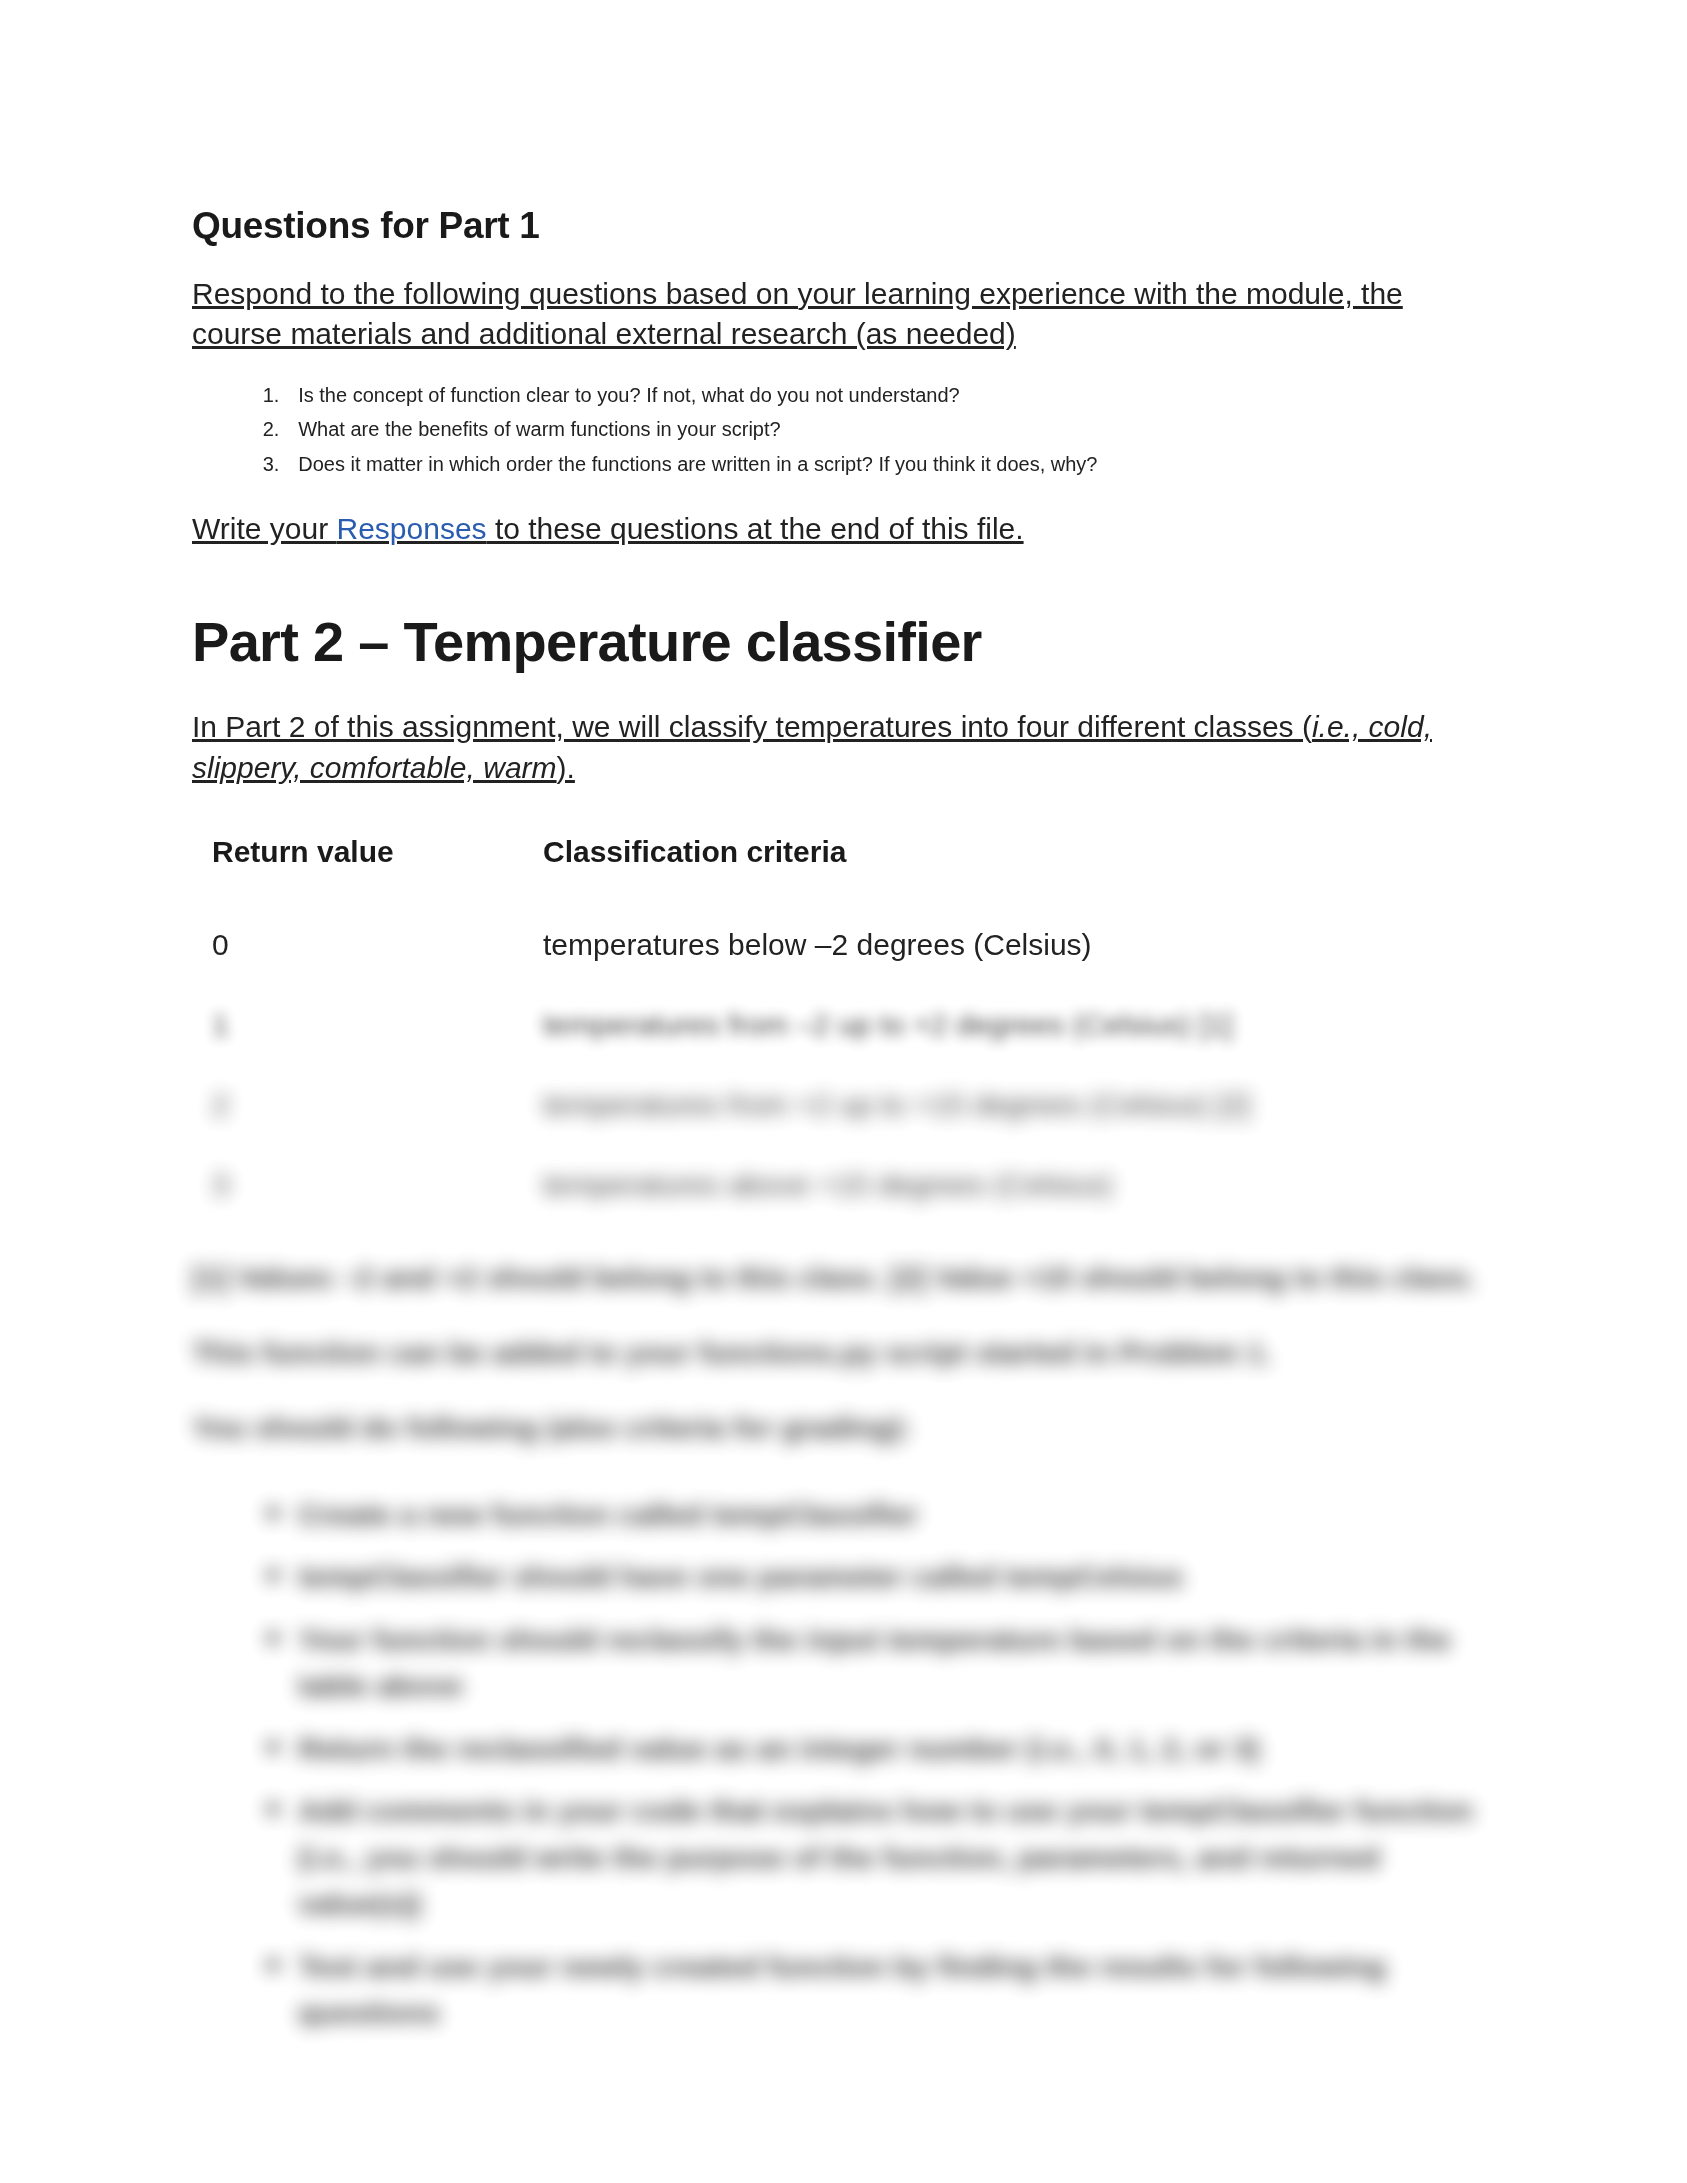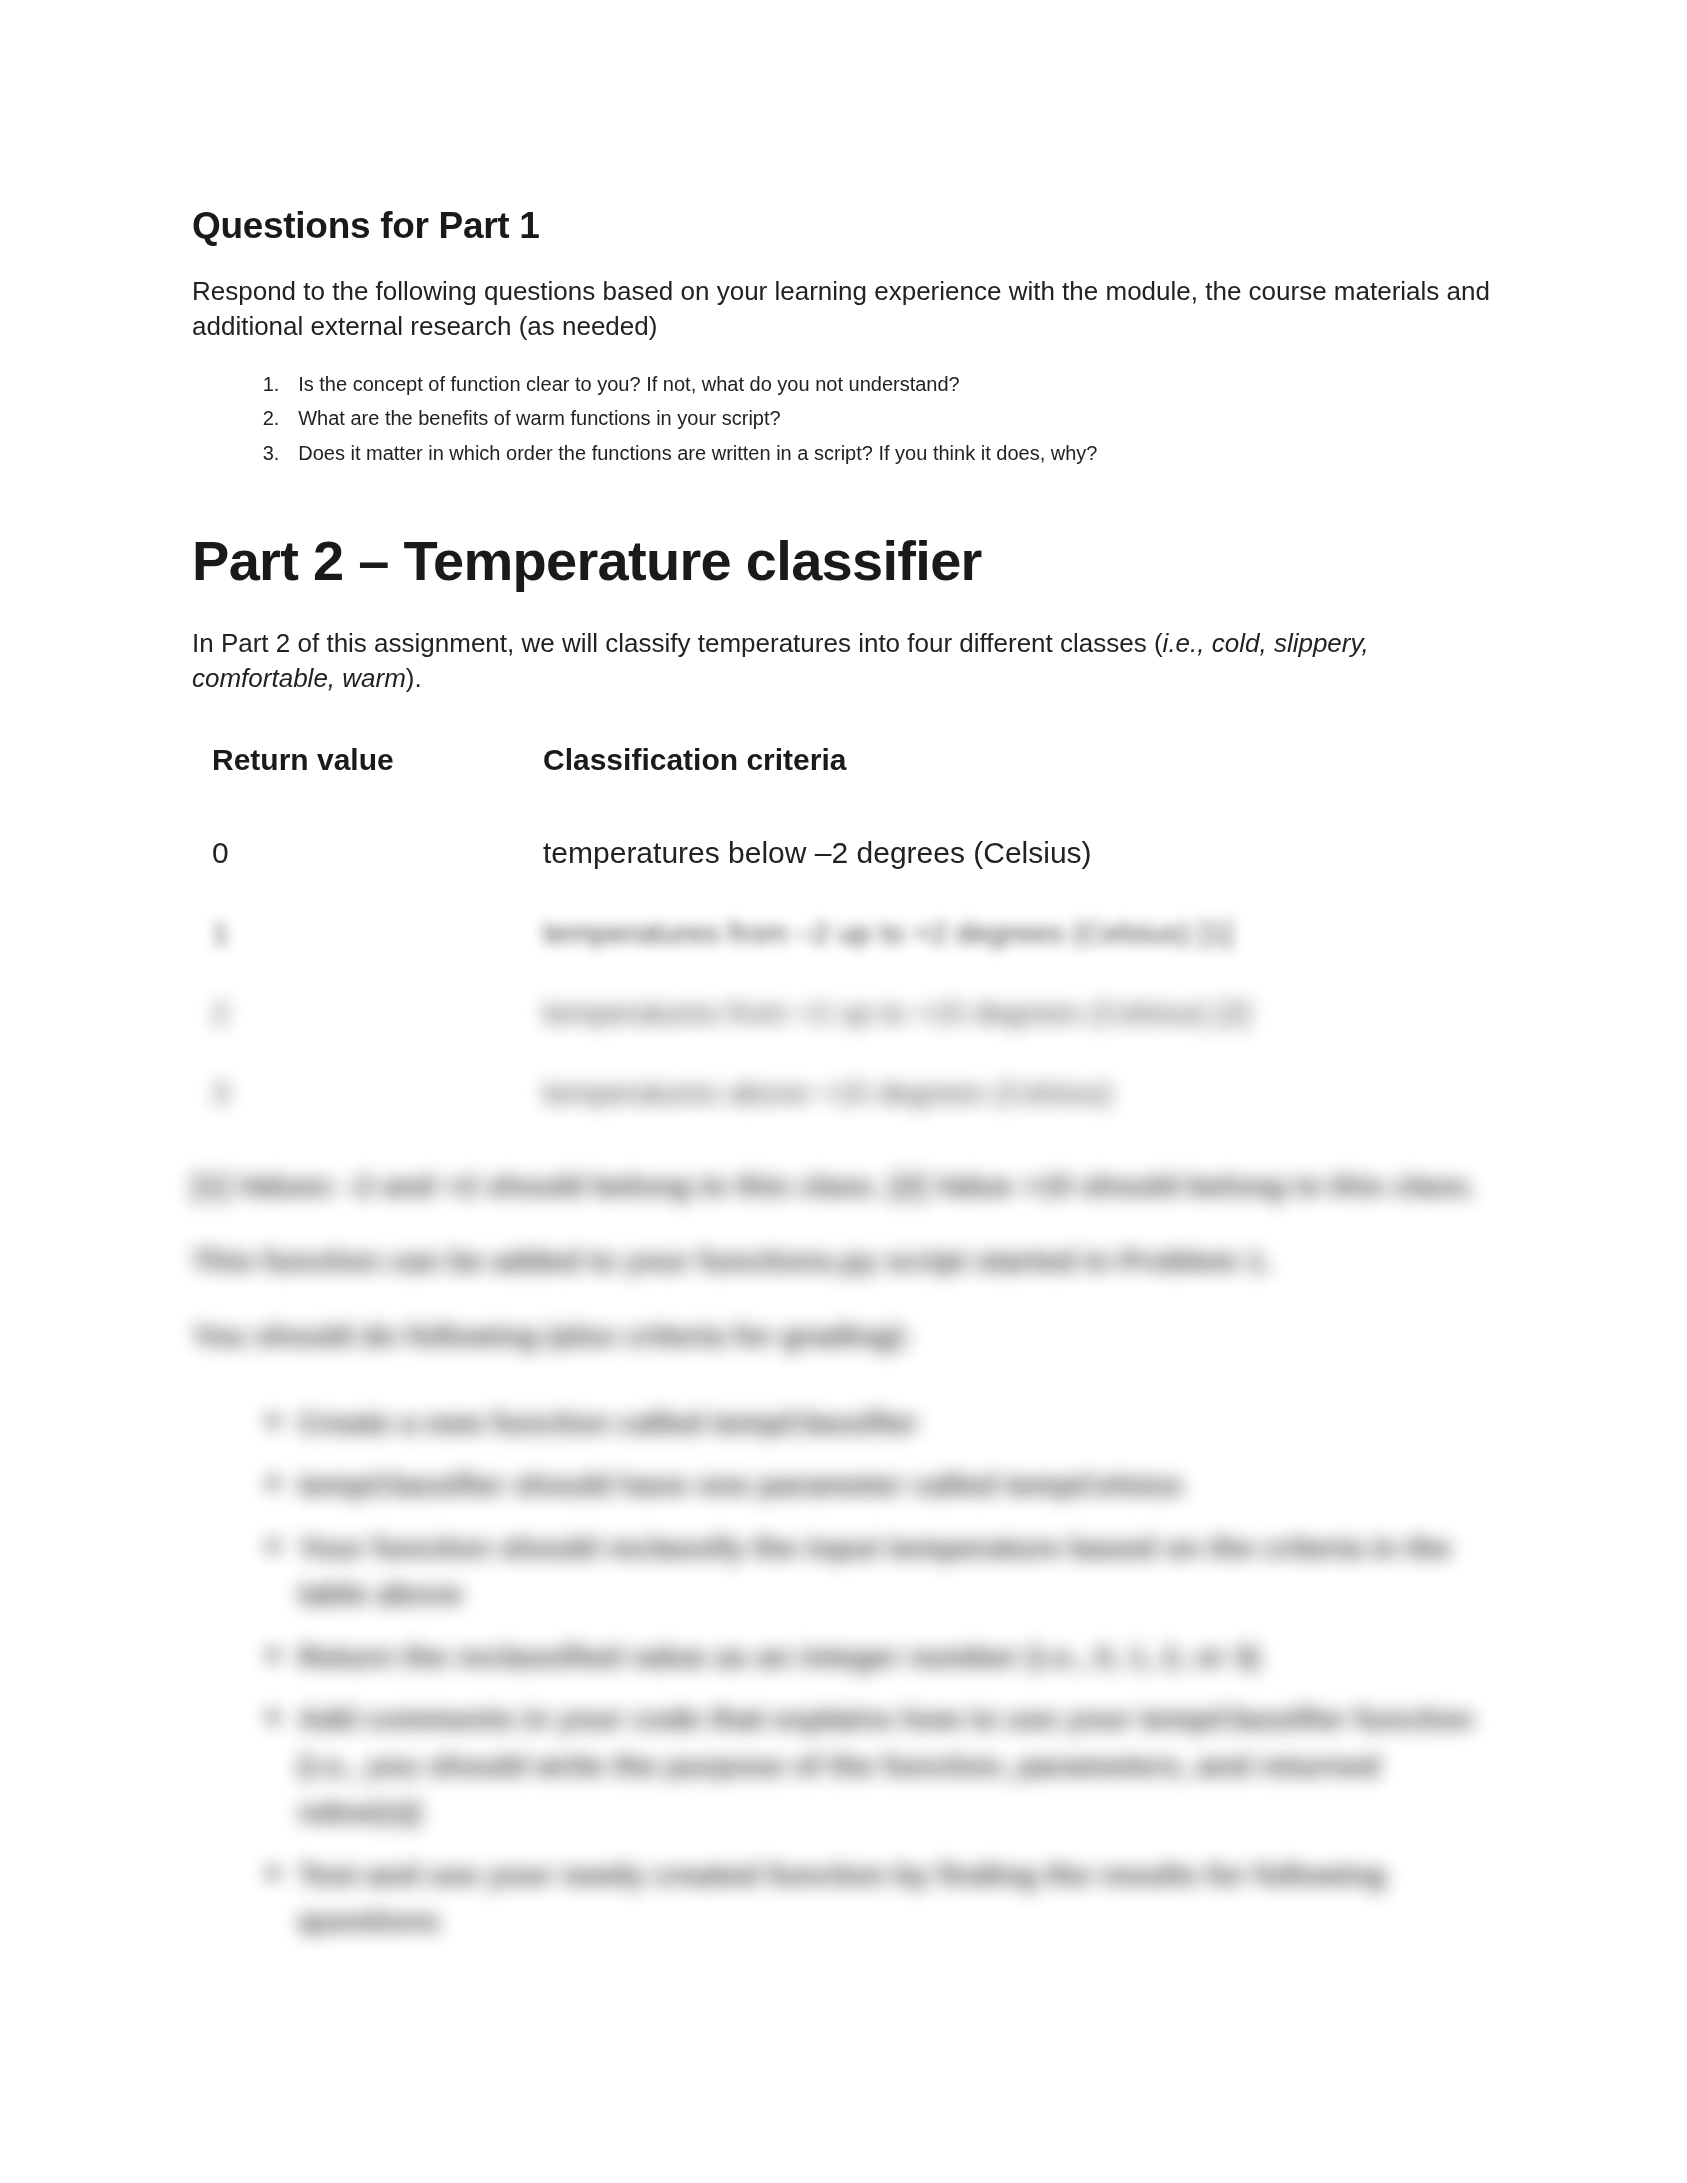--- a/index.html
+++ b/index.html
@@ -25,25 +25,26 @@
     letter-spacing: -0.3px;
   }
   .h1 {
     font-size: 56px;
     font-weight: 700;
     color: #1a1a1a;
     margin: 60px 0 33px 0;
     letter-spacing: -0.7px;
   }
   .p {
-    font-size: 26px;
+    font-size: 30px;
     line-height: 1.35;
     color: #222222;
     margin: 0 0 26.5px 0;
     font-weight: 400;
+    text-decoration: underline;
   }
   .p .italic {
     font-style: italic;
   }
   .link {
     color: #2a5db0;
   }
   ol.qlist {
     margin: 0 0 30px 0;
     padding-left: 93px;
@@ -123,20 +124,23 @@
   <div class="h2">Questions for Part 1</div>
 
   <div class="p">Respond to the following questions based on your learning experience with the module, the course materials and additional external research (as needed)</div>
 
   <ol class="qlist">
     <li>Is the concept of function clear to you? If not, what do you not understand?</li>
     <li>What are the benefits of warm functions in your script?</li>
     <li>Does it matter in which order the functions are written in a script? If you think it does, why?</li>
   </ol>
 
+  <div class="p">
+    <span>Write your </span><span class="link">Responses</span><span> to these questions at the end of this file.</span>
+  </div>
 
   <div class="h1">Part 2 – Temperature classifier</div>
 
   <div class="p">
     <span>In Part 2 of this assignment, we will classify temperatures into four different classes (</span><span class="italic">i.e., cold, slippery, comfortable, warm</span><span>).</span>
   </div>
 
   <div class="tbl">
     <div class="tbl-head">
       <div class="col-rv">Return value</div>

